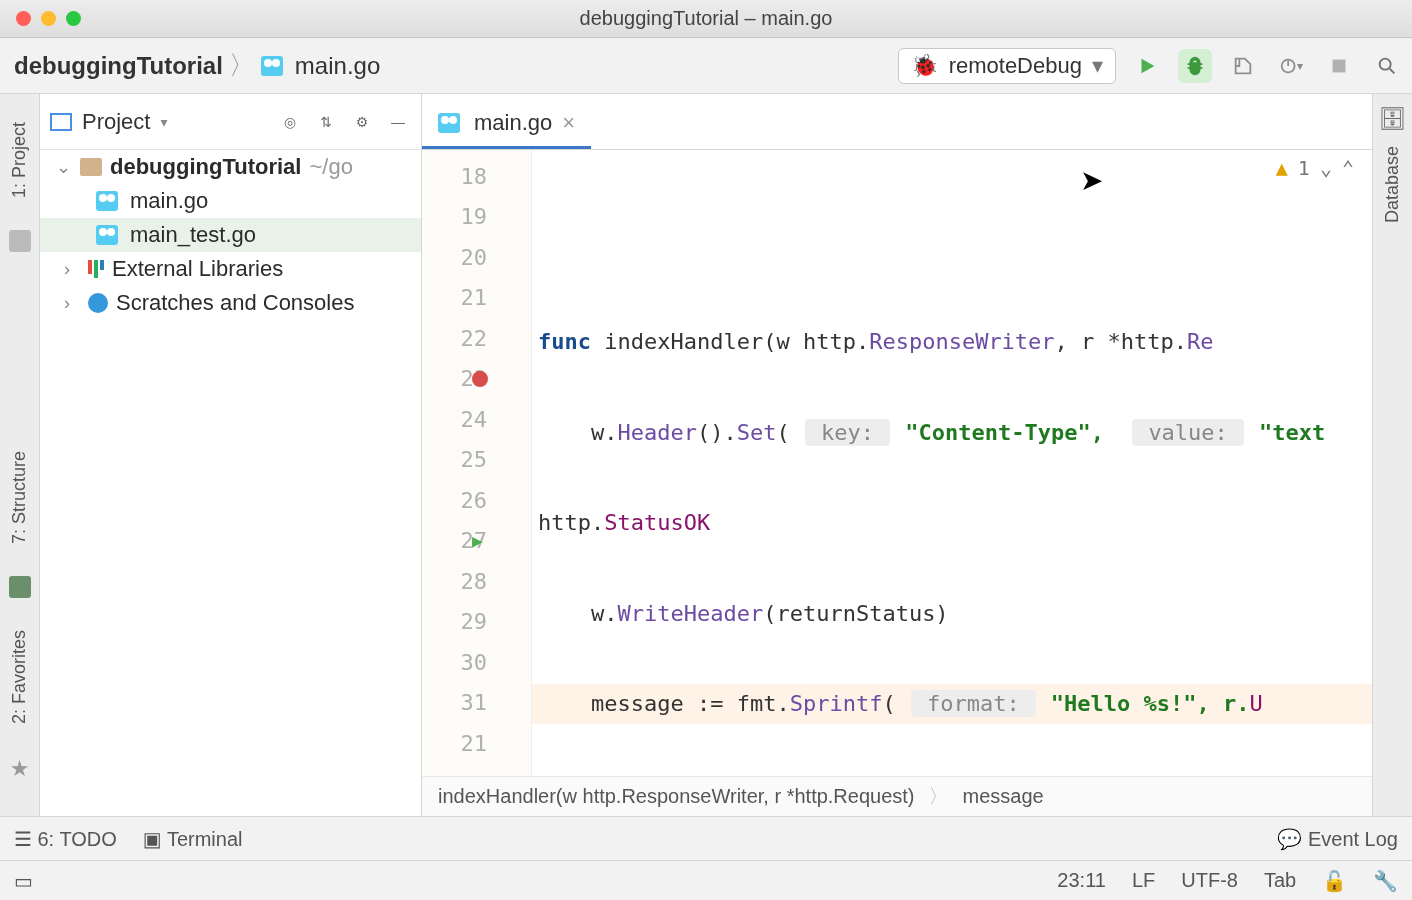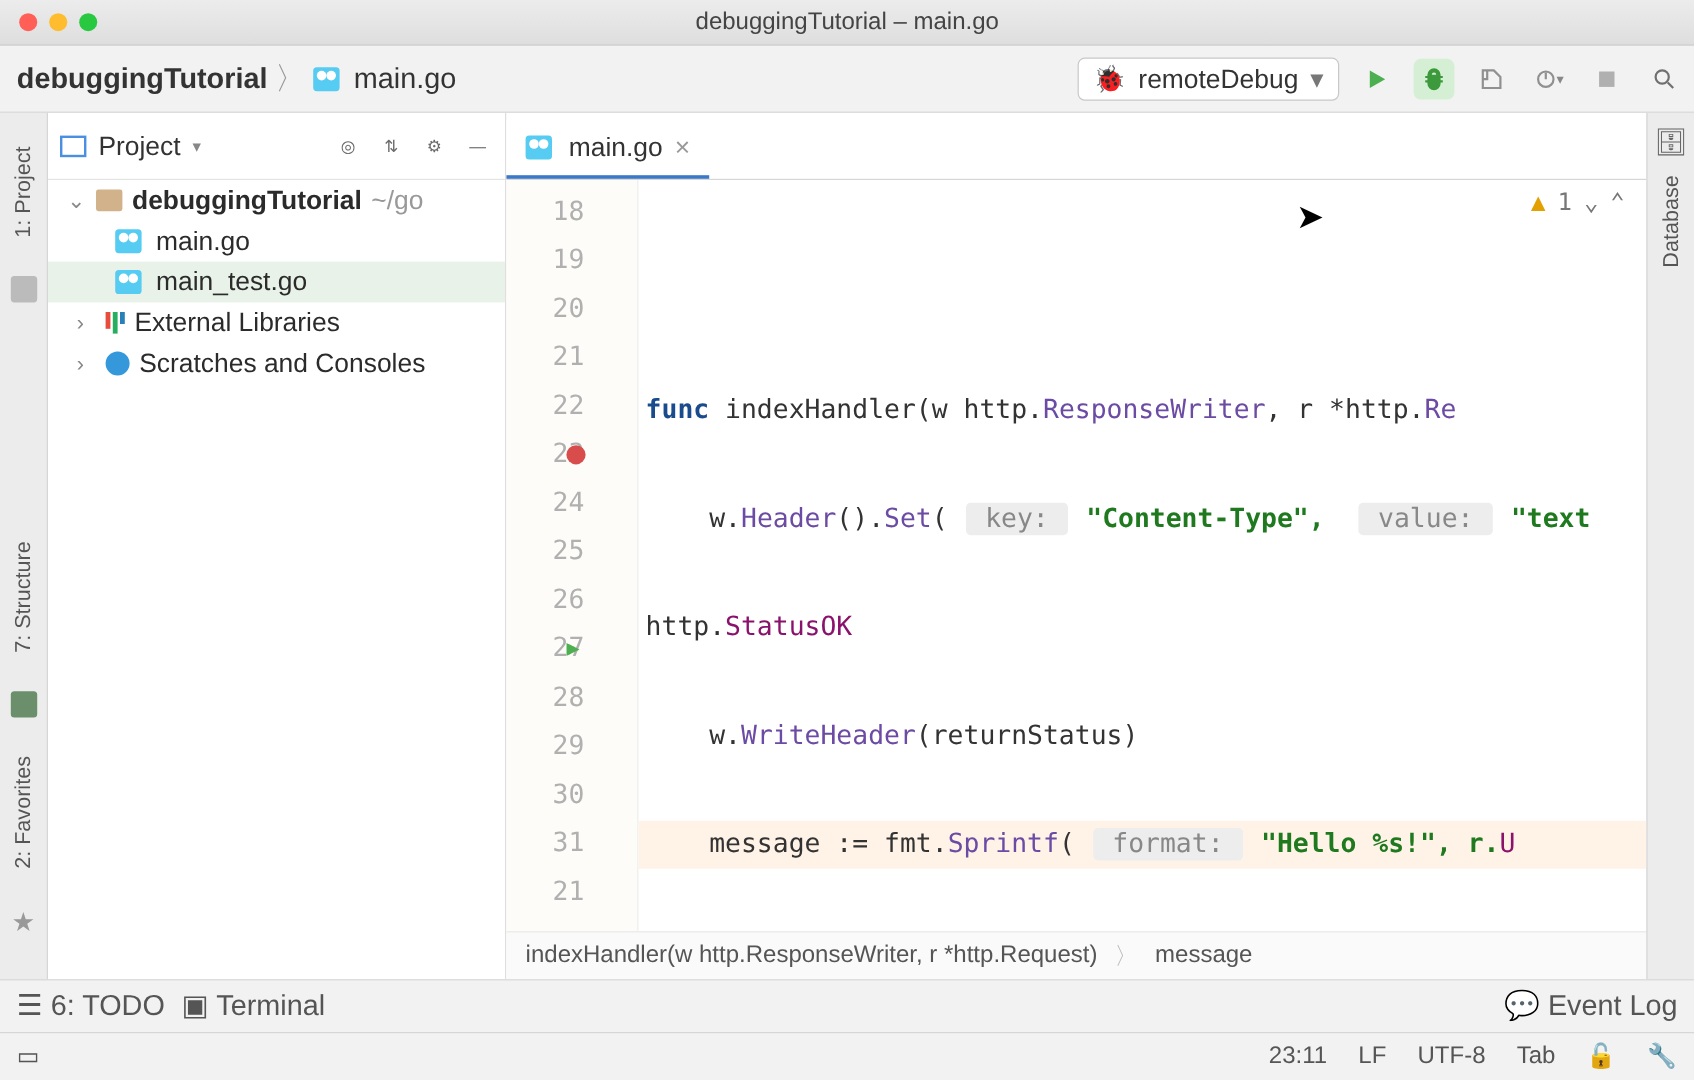--- a/index.html
+++ b/index.html
@@ -139,21 +139,21 @@
   display:flex;align-items:center;padding:0 16px;font-size:20px;color:#555;gap:14px;
 }
 .breadcrumb-bar .sep{color:#bbb;}
 
 
 .right-gutter{width:40px;background:#ececec;border-left:1px solid #d6d6d6;display:flex;flex-direction:column;align-items:center;padding-top:12px;}
 .right-gutter .db-ic{font-size:22px;color:#666;margin-bottom:6px;}
 .right-gutter .vtab{writing-mode:vertical-rl;font-size:18px;color:#555;}
 
 
-.bottombar{height:44px;background:#f2f2f2;border-top:1px solid #d6d6d6;display:flex;align-items:center;padding:12px 14px;font-size:24px;color:#555;gap:14px;}
+.bottombar{height:44px;background:#f2f2f2;border-top:1px solid #d6d6d6;display:flex;align-items:center;padding:12px 14px;font-size:20px;color:#555;gap:26px;}
 .bottombar .spacer{flex:1;}
 .statusbar{height:40px;background:#f2f2f2;border-top:1px solid #d6d6d6;display:flex;align-items:center;padding:0 14px;font-size:20px;color:#555;gap:26px;}
 .statusbar .spacer{flex:1;}
 .cursor-ptr{position:absolute;top:70px;left:1080px;font-size:28px;color:#000;pointer-events:none;}
 </style>
 </head>
 <body>
 
 <div class="titlebar">
   <div class="traffic">

